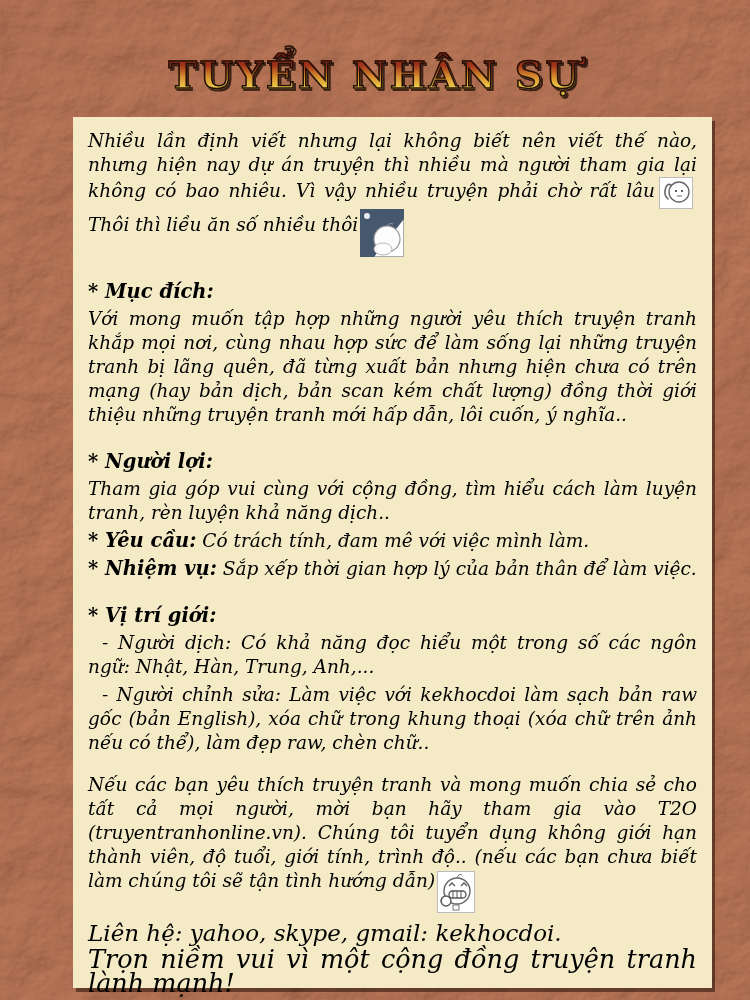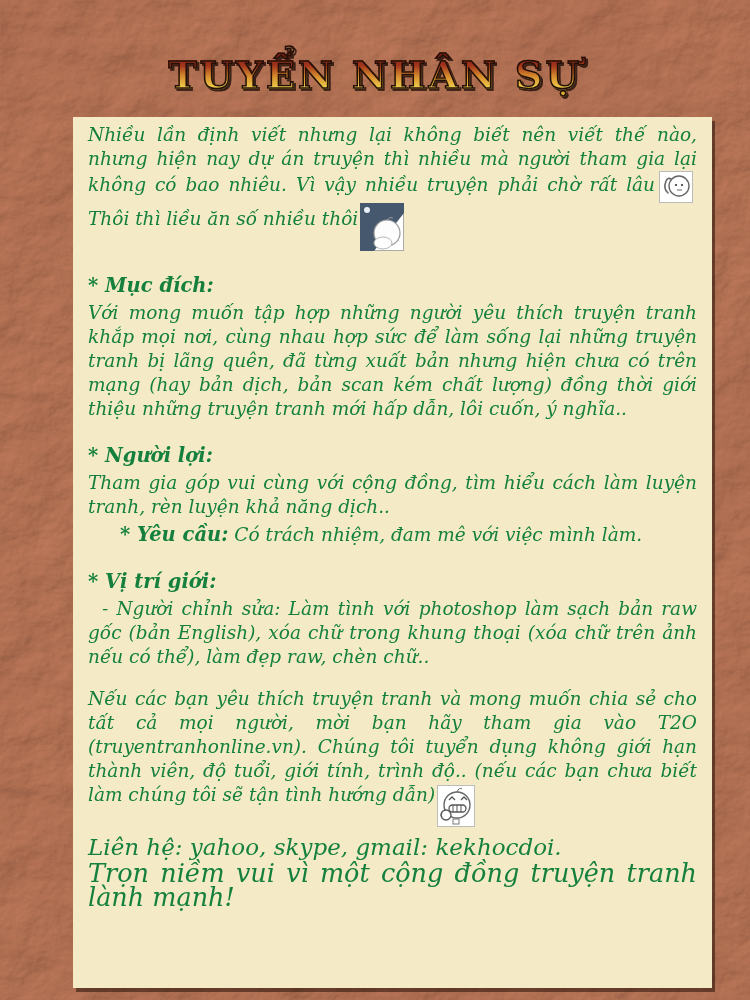--- a/index.html
+++ b/index.html
@@ -9,25 +9,25 @@
   
   .title{position:absolute;z-index:2;top:52px;left:0;width:100%;text-align:center;
          font-family:"DejaVu Serif",serif;font-weight:bold;font-size:38px;letter-spacing:3px;
          background:linear-gradient(#7d1f12 5%,#a2341c 30%,#d88f2e 55%,#ecc948 78%,#c9992c 100%);
          -webkit-background-clip:text;background-clip:text;color:transparent;
          -webkit-text-stroke:1.6px #231008;
          filter:drop-shadow(2px 2px 0 rgba(20,8,4,.75));}
   
   .panel{position:absolute;z-index:1;left:73px;top:117px;width:639px;height:871px;
          background:#f4ebc6;box-shadow:3px 4px 0 rgba(40,18,10,.55);
-         box-sizing:border-box;padding:6px 15px 0 15px;
-         color:#15803d;font-style:italic;font-size:18.5px;line-height:24px;}
+         box-sizing:border-box;padding:12px 15px 0 15px;
+         color:#000000;font-style:italic;font-size:18.5px;line-height:24px;}
   .panel p{margin:0 0 4px 0;text-align:justify;}
   .panel .head{font-weight:bold;font-size:19.5px;margin:23px 0 3px 0;text-align:left;}
-  .panel .inlinehead{font-weight:bold;font-size:19.5px;margin-left:32px;}
+  .panel .inlinehead{font-weight:bold;font-size:19.5px;}
   .pos-item{text-indent:14px;}
   .closing{margin-top:18px !important;}
   .contact1{text-align:left;font-size:23px;margin:8px 0 2px 0 !important;}
   .contact2{text-align:center;font-size:25.5px;margin:0 0 4px 0 !important;}
   .emote{vertical-align:-12px;margin:0 4px;}
   .emote2{vertical-align:-26px;margin:0 2px;}
   
   .logos{display:flex;justify-content:space-between;padding:2px 60px 0 70px;}
 </style>
 </head>
@@ -72,25 +72,27 @@
           <ellipse cx="23" cy="40" rx="9" ry="6" fill="#fdfdfd" stroke="#b5b5b5"></ellipse>
           <circle cx="7" cy="7" r="3" fill="#e8eef5"></circle>
         </svg></p>
 
     <p class="head">* Mục đích:</p>
     <p>Với mong muốn tập hợp những người yêu thích truyện tranh khắp mọi nơi, cùng nhau hợp sức để làm sống lại những truyện tranh bị lãng quên, đã từng xuất bản nhưng hiện chưa có trên mạng (hay bản dịch, bản scan kém chất lượng) đồng thời giới thiệu những truyện tranh mới hấp dẫn, lôi cuốn, ý nghĩa..</p>
 
     <p class="head">* Người lợi:</p>
     <p>Tham gia góp vui cùng với cộng đồng, tìm hiểu cách làm luyện tranh, rèn luyện khả năng dịch..</p>
 
-    <p><span class="inlinehead">* Yêu cầu:</span><span> Có trách nhiệm, đam mê với việc mình làm.</span></p>
+    <p><span class="inlinehead">* Yêu cầu:</span><span> Có trách tính, đam mê với việc mình làm.</span></p>
 
+    <p><span class="inlinehead">* Nhiệm vụ:</span><span> Sắp xếp thời gian hợp lý của bản thân để làm việc.</span></p>
 
     <p class="head">* Vị trí giới:</p>
-    <p class="pos-item">- Người chỉnh sửa: Làm tình với photoshop làm sạch bản raw gốc (bản English), xóa chữ trong khung thoại (xóa chữ trên ảnh nếu có thể), làm đẹp raw, chèn chữ..</p>
+    <p class="pos-item">- Người dịch: Có khả năng đọc hiểu một trong số các ngôn ngữ: Nhật, Hàn, Trung, Anh,...</p>
+    <p class="pos-item">- Người chỉnh sửa: Làm việc với kekhocdoi làm sạch bản raw gốc (bản English), xóa chữ trong khung thoại (xóa chữ trên ảnh nếu có thể), làm đẹp raw, chèn chữ..</p>
 
     <p class="closing"><span>Nếu các bạn yêu thích truyện tranh và mong muốn chia sẻ cho tất cả mọi người, mời bạn hãy tham gia vào T2O (truyentranhonline.vn). Chúng tôi tuyển dụng không giới hạn thành viên, độ tuổi, giới tính, trình độ.. (nếu các bạn chưa biết làm chúng tôi sẽ tận tình hướng dẫn)</span><svg class="emote2" width="38" height="42" viewBox="0 0 38 42">
           <rect x="0.5" y="0.5" width="37" height="41" fill="#fff" stroke="#bbb"></rect>
           <circle cx="20" cy="20" r="13" fill="#fff" stroke="#666" stroke-width="1.4"></circle>
           <path d="M20 7 q2 -5 5 -3" stroke="#666" fill="none"></path>
           <path d="M12 15 l3 -3 l3 3" stroke="#555" fill="none" stroke-width="1.3"></path>
           <path d="M24 15 l3 -3 l3 3" stroke="#555" fill="none" stroke-width="1.3"></path>
           <rect x="12" y="20" width="17" height="7" rx="3.5" fill="#fff" stroke="#555" stroke-width="1.3"></rect>
           <path d="M16 20 v7 M20 20 v7 M24 20 v7" stroke="#555" stroke-width="1"></path>
           <circle cx="9" cy="30" r="5" fill="#fff" stroke="#555" stroke-width="1.3"></circle>

